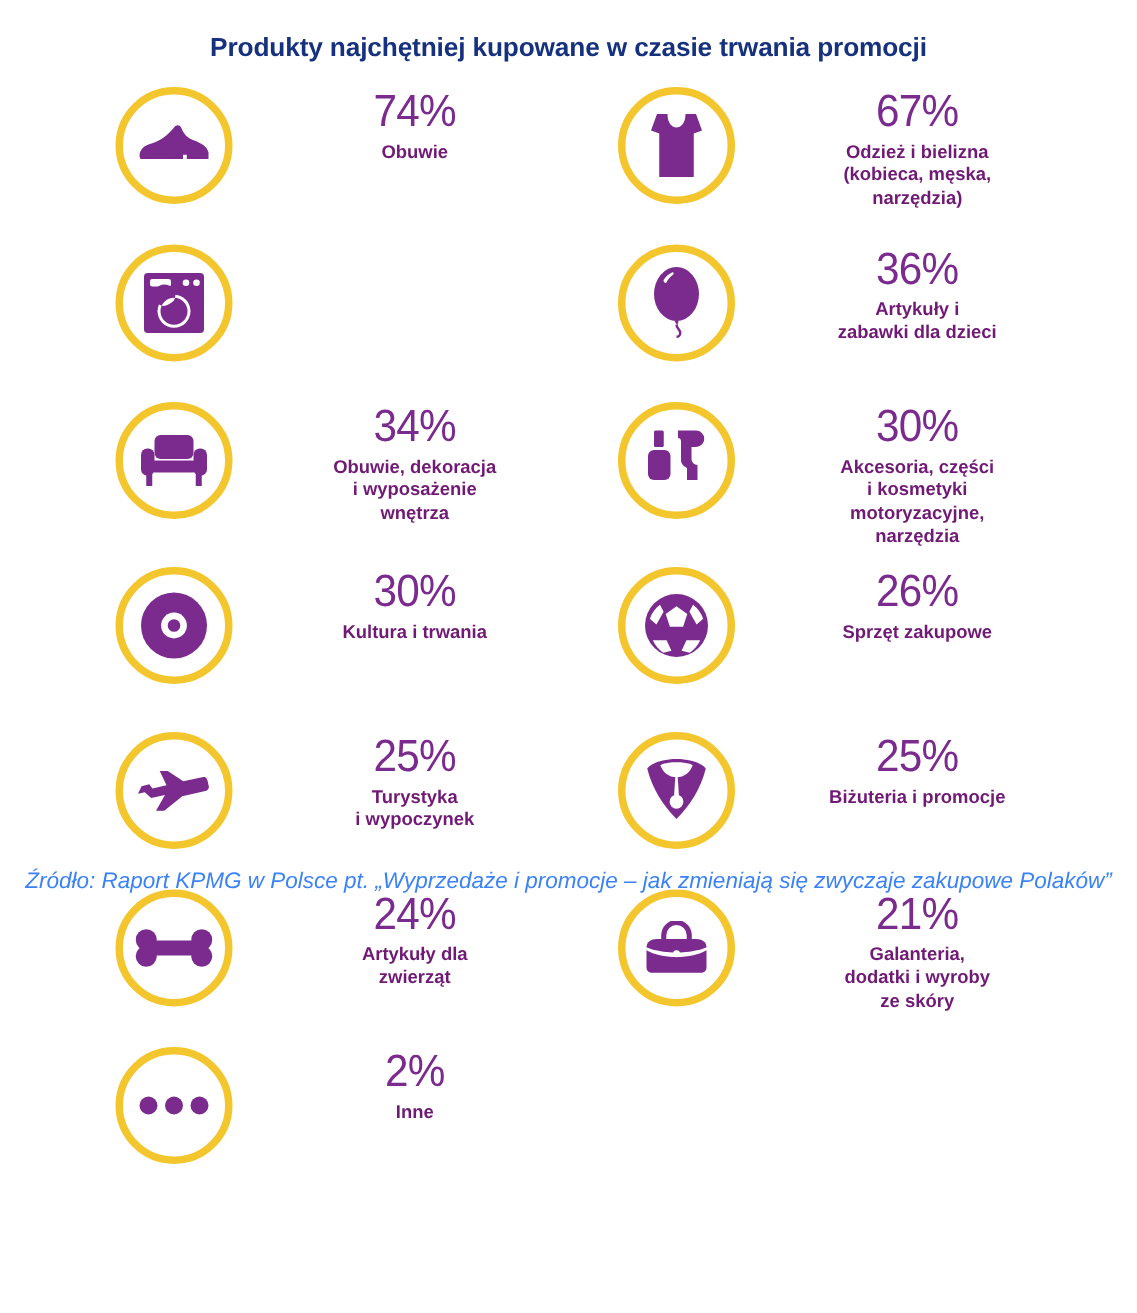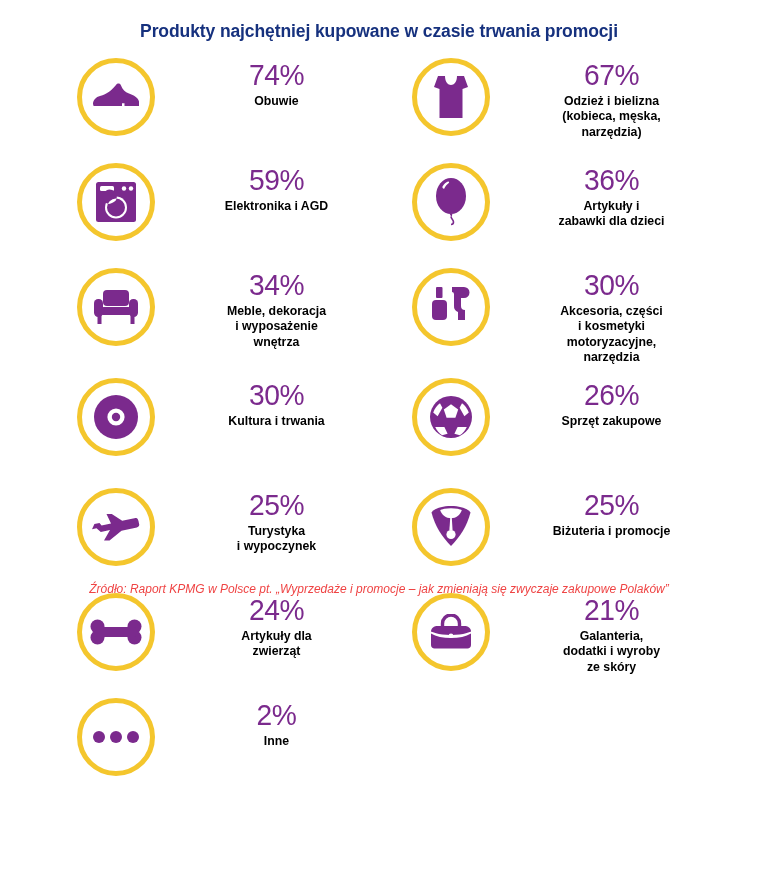--- a/index.html
+++ b/index.html
@@ -86,39 +86,39 @@
     line-height: 1.0;
     color: #7B2A8D;
     letter-spacing: -0.5px;
     font-family: "Liberation Sans", sans-serif;
     transform: scaleX(0.94);
   }
 
   .label {
     font-size: 12.3px;
     font-weight: bold;
-    color: #000000;
+    color: #701a75;
     line-height: 1.25;
     margin-top: 4px;
     white-space: pre-line;
   }
 
   
   .footer {
     position: absolute;
     left: 0;
     right: 0;
     bottom: 26px;
     text-align: center;
   }
   .source {
     display: inline-block;
-    font-size: 12px;
+    font-size: 15px;
     font-style: italic;
-    color: #ef4444;
+    color: #3b82f6;
     font-family: "Liberation Sans", sans-serif;
   }
 </style>
 </head>
 <body>
 
 <div id="infographic">
 
   <div class="title">Produkty najchętniej kupowane w czasie trwania promocji</div>
 
@@ -166,24 +166,20 @@
       <rect fill="#ffffff" x="6" y="6" width="14" height="5" rx="1.5"></rect>
       <circle fill="#ffffff" cx="30" cy="8.5" r="2.2"></circle>
       <circle fill="#ffffff" cx="37" cy="8.5" r="2.2"></circle>
       <circle fill="#ffffff" cx="22" cy="27.5" r="11"></circle>
       <path fill="#7B2A8D" d="M22 18.5 a9 9 0 1 0 0 18 a9 9 0 0 0 0 -18 Z
                            M22 20.3 c-2.4 2.2 -4.6 3.4 -7 3.7 a7.2 7.2 0 1 1 7 -3.7 Z"></path>
     </svg>
             </span>
           </div>
         </div>
-        <div class="textblock">
-          <div class="pct">59%</div>
-          <div class="label">Elektronika i AGD</div>
-        </div>
       </div>
       <div class="item">
         <div class="circle-wrap">
           <div class="circle">
             <span>
               <svg width="38" height="50" viewBox="0 0 38 50">
       <ellipse fill="#7B2A8D" cx="19" cy="19" rx="15" ry="18"></ellipse>
       <path fill="#ffffff" d="M10.5 9.5 C12 7 14 5.4 16 4.6 C16.9 4.2 17.6 5.4 16.8 6
         C14.8 7.4 13.2 9.4 12.3 11.4 C11.8 12.5 9.9 10.6 10.5 9.5 Z"></path>
       <path fill="#7B2A8D" d="M17.6 36.8 L20.4 36.8 L19.6 40.2 L19.6 40.2 Z"></path>
@@ -208,21 +204,21 @@
       <rect fill="#7B2A8D" x="37" y="11" width="9" height="18" rx="4.2"></rect>
       <rect fill="#7B2A8D" x="9" y="19" width="30" height="8" rx="2.6"></rect>
       <rect fill="#7B2A8D" x="5.5" y="28" width="4" height="8"></rect>
       <rect fill="#7B2A8D" x="38.5" y="28" width="4" height="8"></rect>
     </svg>
             </span>
           </div>
         </div>
         <div class="textblock">
           <div class="pct">34%</div>
-          <div class="label">Meble, dekoracja
+          <div class="label">Obuwie, dekoracja
 i wyposażenie
 wnętrza</div>
         </div>
       </div>
       <div class="item tall">
         <div class="circle-wrap">
           <div class="circle">
             <span>
               <svg width="46" height="46" viewBox="0 0 46 46">
       <rect fill="#7B2A8D" x="8" y="3" width="6.5" height="11" rx="1"></rect>

